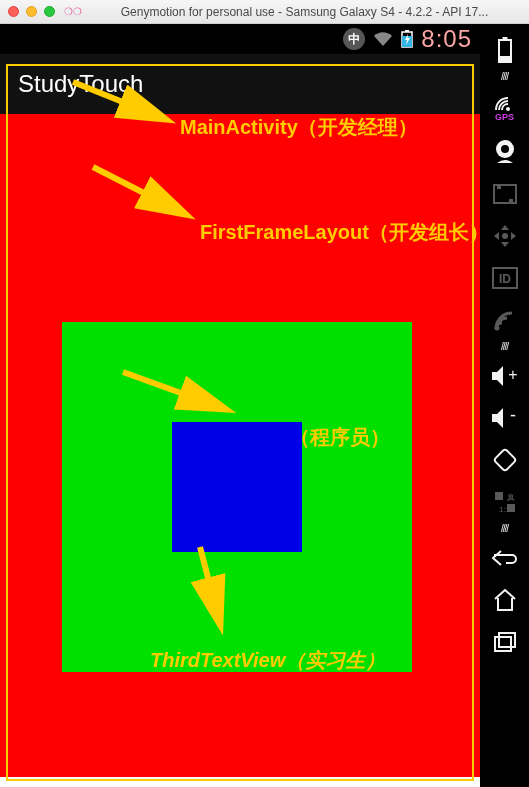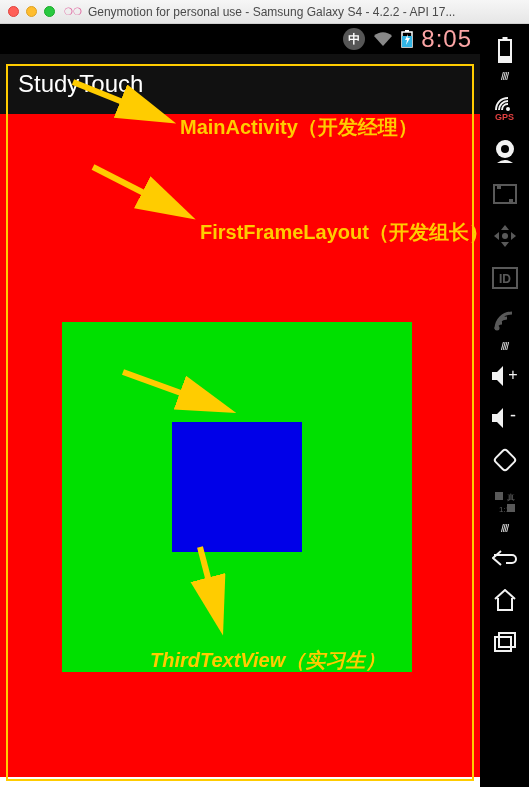--- a/index.html
+++ b/index.html
@@ -15,21 +15,21 @@
     padding: 0 8px;
     font-size: 12px;
     color: #4a4a4a;
   }
   .traffic { width: 11px; height: 11px; border-radius: 50%; margin-right: 7px; }
   .traffic.red    { background: #ff5f57; border: .5px solid #e0443e; }
   .traffic.yellow { background: #ffbd2e; border: .5px solid #dea123; }
   .traffic.green  { background: #28c940; border: .5px solid #1aab29; }
   
   .geny-icon { display:inline-flex; margin:0 6px 0 2px; font-size:10px; color:#e06aa2; }
-  .mac-titlebar .title { flex: 1; text-align: left; white-space: nowrap; overflow: hidden; text-overflow: ellipsis; }
+  .mac-titlebar .title { flex: 1; text-align: center; white-space: nowrap; overflow: hidden; text-overflow: ellipsis; }
 
   
   .workarea {
     position: relative;
     height: calc(787px - 24px); 
     display: flex;
     background: #000;
   }
 
   .device-screen {
@@ -121,21 +121,21 @@
     display: flex;
     flex-direction: column;
     align-items: center;
     padding: 6px 0;
     gap: 2px;
     color: #eee;
   }
   .side-btn {
     width: 40px; height: 40px;
     display: flex; align-items: center; justify-content: center;
-    color: #ef4444;
+    color: #d946ef;
     opacity: .95;
   }
   .waves {
     font-size: 10px; letter-spacing: -1px; color:#eee;
     height: 12px; line-height: 10px;
   }
 </style>
 </head>
 <body>
 
@@ -197,20 +197,21 @@
       <line x1="3" y1="3" x2="105" y2="40" stroke="#ffcc00" stroke-width="6" marker-end="url(#ah1)"></line>
     </svg>
     <svg class="arrow" style="left:190px; top:520px;" width="50" height="90">
       <line x1="10" y1="3" x2="30" y2="80" stroke="#ffcc00" stroke-width="6" marker-end="url(#ah1)"></line>
     </svg>
 
     <div class="ann" style="left:180px; top:90px;">MainActivity（开发经理）</div>
     <div class="ann" style="left:200px; top:195px;">FirstFrameLayout（开发组长）</div>
     <div class="ann" style="left:240px; top:380px; width:200px; line-height:22px;">
       <br>
+      <span>（程序员）</span>
     </div>
     <div class="ann" style="left:150px; top:623px;font-style:italic;">ThirdTextView（实习生）</div>
   </div>
 
   <div class="sidebar">
     <div class="side-btn">
       <svg width="14" height="26" viewBox="0 0 14 26">
           <rect x="4.5" y="0" width="5" height="3" fill="#fff"></rect>
           <rect x="1" y="3" width="12" height="22" fill="none" stroke="#fff" stroke-width="2"></rect>
           <rect x="1" y="19" width="12" height="6" fill="#fff"></rect>

